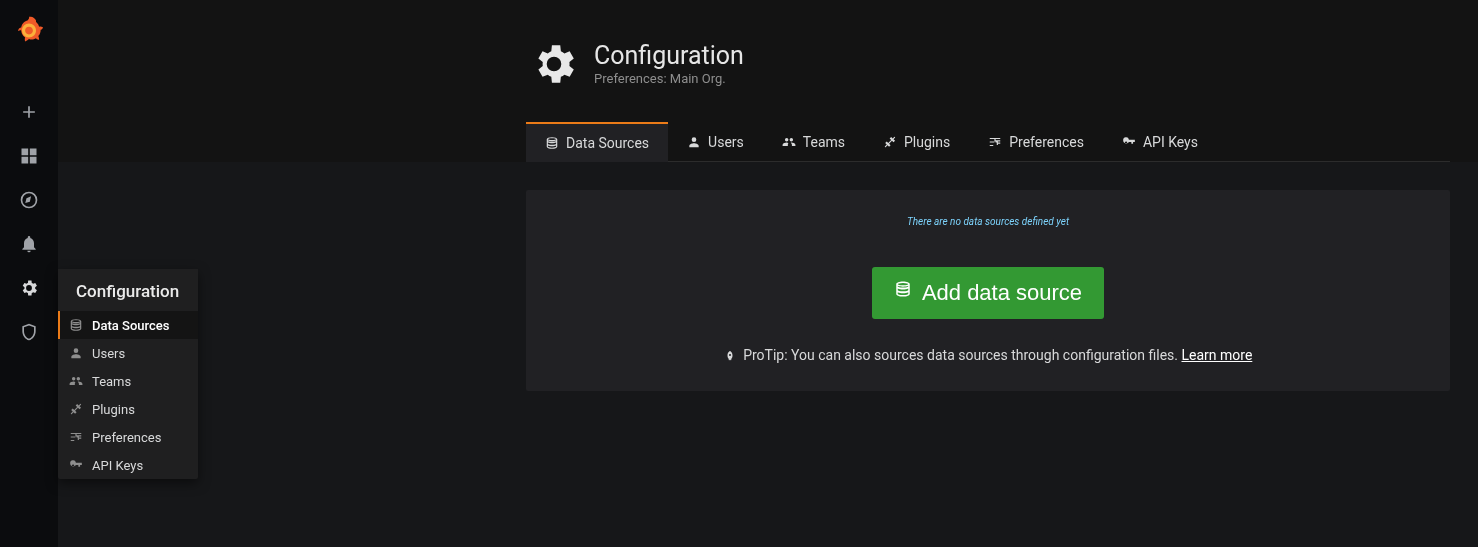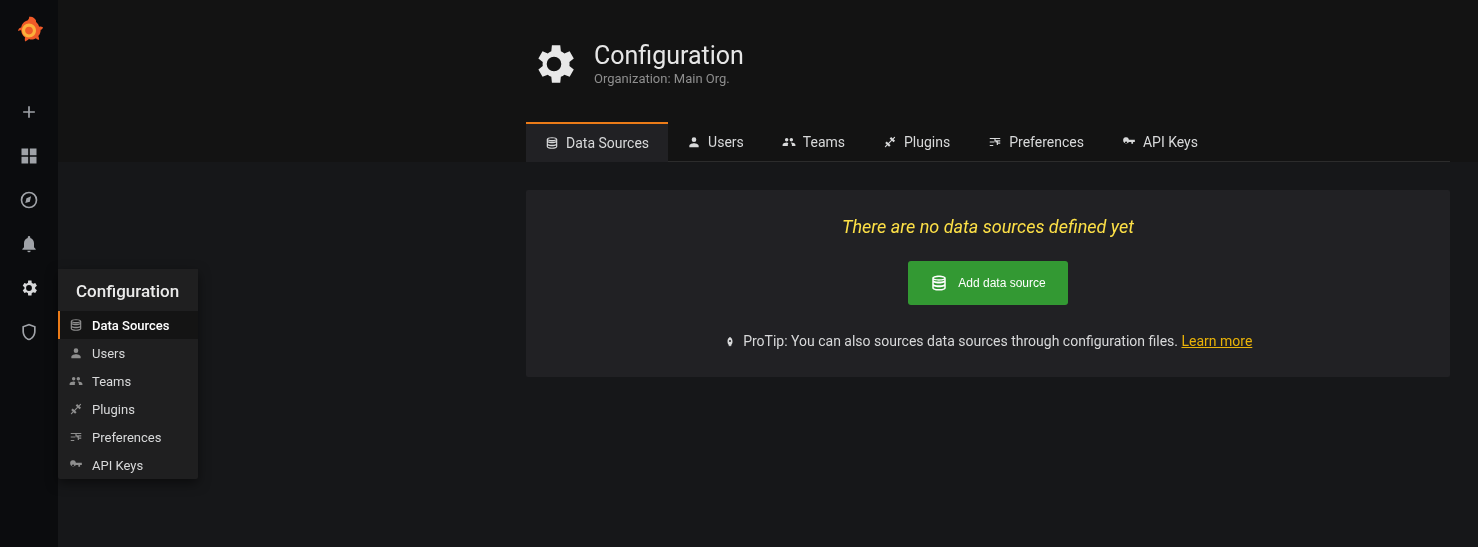--- a/index.html
+++ b/index.html
@@ -169,49 +169,49 @@
     left: 468px;
     top: 190px;
     right: 28px;
     background: #212124;
     border-radius: 2px;
     padding: 26px 20px 28px 20px;
     text-align: center;
   }
   .empty-msg {
     font-style: italic;
-    color: #fde047;
-    font-size: 18px;
-    margin-bottom: 24px;
+    color: #7dd3fc;
+    font-size: 10px;
+    margin-bottom: 40px;
   }
   .add-btn {
     display: inline-flex;
-    align-items: center;
+    align-items: flex-start;
     justify-content: center;
     background: #339933;
     color: #fff;
-    font-size: 12px;
+    font-size: 22px;
     font-weight: 500;
     border: none;
     border-radius: 3px;
     padding: 13px 22px;
     cursor: pointer;
   }
   .add-btn .btn-icon { margin-right: 10px; display:inline-flex; }
   .add-btn .btn-icon svg { width: 18px; height: 18px; fill: currentColor; }
   .protip {
     margin-top: 28px;
     font-size: 14px;
     color: #d8d9da;
   }
   .protip .pin-icon {
     display:inline-flex; vertical-align: middle; margin-right: 4px;
   }
   .protip .pin-icon svg { width: 12px; height: 12px; fill: currentColor; }
-  .protip a { color: #eab308; text-decoration: underline; cursor: pointer; }
+  .protip a { color: #ffffff; text-decoration: underline; cursor: pointer; }
 </style>
 </head>
 <body>
 
 <div class="sidebar-rail">
   <div class="sidebar-logo">
     <svg viewBox="0 0 36 36">
       <path fill="#f05a28" d="M27 7c0 0-2-5-9-5 0 0 1 3-2 5-3 1-7 3-8 9-1 0-4 1-4 5 0 0 2-2 4-1 0 2 1 6 5 9-1 2 0 5 0 5s3-1 5-3c2 1 6 1 9-1 1 2 4 2 4 2s0-3-1-5c2-2 3-5 3-8 2 0 3-3 3-3s-2-2-5-1c-1-4-4-6-4-6s0-2 0-2z"></path>
       <path fill="#fbb03b" d="M18 11c-5 0-9 4-9 9s4 9 9 9 9-4 9-9-4-9-9-9zm0 14c-3 0-5-2-5-5s2-5 5-5 5 2 5 5-2 5-5 5z"></path>
     </svg>
@@ -312,21 +312,21 @@
 <div class="main">
 
   <div class="page-header">
     <div class="gear-big">
       <svg viewBox="0 0 24 24">
           <path d="M19.4 13a7.5 7.5 0 000-2l2.1-1.6-2-3.5-2.5 1a7.3 7.3 0 00-1.7-1L15 3h-4l-.3 2.9a7.3 7.3 0 00-1.7 1l-2.5-1-2 3.5L6.6 11a7.5 7.5 0 000 2l-2.1 1.6 2 3.5 2.5-1a7.3 7.3 0 001.7 1L11 21h4l.3-2.9a7.3 7.3 0 001.7-1l2.5 1 2-3.5zM12 15.5A3.5 3.5 0 1115.5 12 3.5 3.5 0 0112 15.5z"></path>
         </svg>
     </div>
     <div>
       <div class="page-title">Configuration</div>
-      <div class="page-subtitle">Organization: Main Org.</div>
+      <div class="page-subtitle">Preferences: Main Org.</div>
     </div>
   </div>
 
   <div class="tabs">
     <div class="tab active">
       <span class="tab-icon">
         <svg viewBox="0 0 24 24">
             <path d="M12 2C7 2 3 3.6 3 5.5v13C3 20.4 7 22 12 22s9-1.6 9-3.5v-13C21 3.6 17 2 12 2zm0 2c4.4 0 7 1.2 7 1.5S16.4 7 12 7 5 5.8 5 5.5 7.6 4 12 4zm7 14.5c0 .3-2.6 1.5-7 1.5s-7-1.2-7-1.5v-2.3c1.8 1 4.6 1.3 7 1.3s5.2-.3 7-1.3zm0-5c0 .3-2.6 1.5-7 1.5s-7-1.2-7-1.5v-2.3c1.8 1 4.6 1.3 7 1.3s5.2-.3 7-1.3zm0-5c0 .3-2.6 1.5-7 1.5S5 8.8 5 8.5V7.8C6.8 8.6 9.6 9 12 9s5.2-.4 7-1.2z"></path>
           </svg>
       </span>

